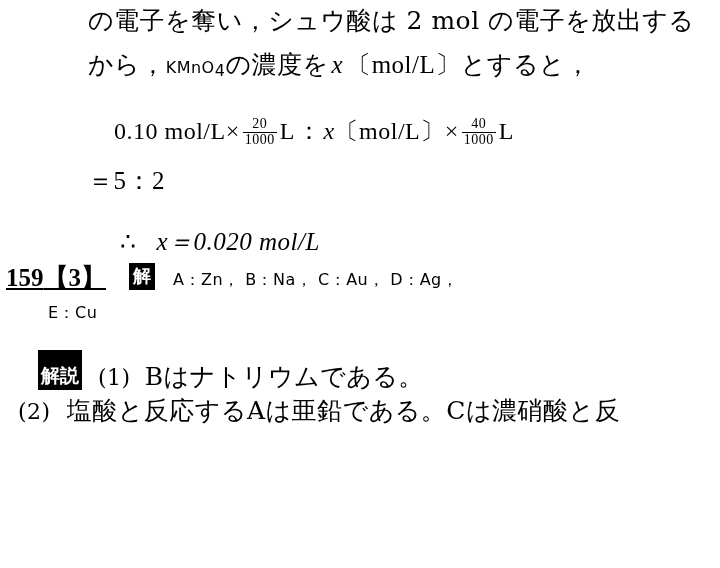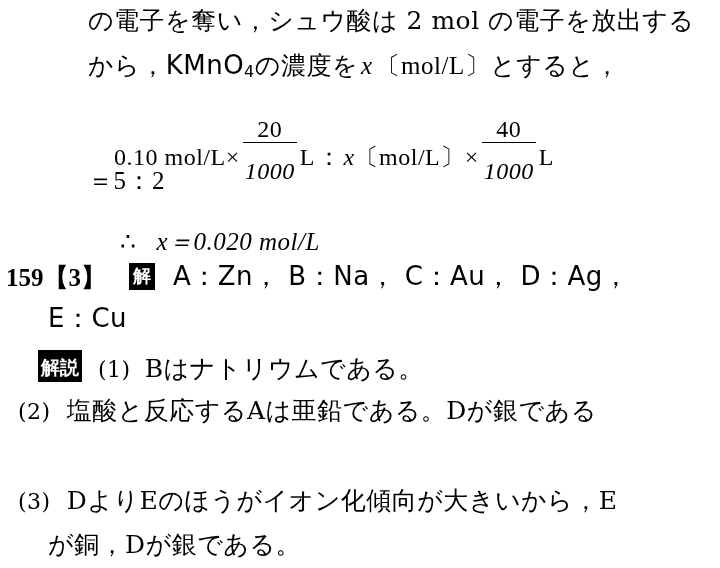--- a/index.html
+++ b/index.html
@@ -37,35 +37,34 @@
   }
   .ital {
     font-style: italic;
   }
 
   
   .frac {
     display: inline-block;
     vertical-align: middle;
     text-align: center;
-    font-size: 24px;
+    font-size: 14px;
     line-height: 1.05;
     margin: 0 3px;
     position: relative;
     top: -1px;
   }
   .frac .num {
     display: block;
     padding: 0 2px;
   }
   .frac .den {
     display: block;
     border-top: 1.4px solid #000;
-    padding: 16px 2px;
-    font-style: italic;
+    padding: 0 2px;
   }
 
   
   .prob-num {
     position: absolute;
     font-size: 25px;
     font-weight: bold;
     font-family: "Liberation Serif", "DejaVu Serif", serif;
     white-space: nowrap;
   }
@@ -78,26 +77,26 @@
     font-family: "DejaVu Sans", "Liberation Sans", sans-serif;
     font-weight: bold;
     font-size: 18px;
     line-height: 1;
     padding: 4px 4px 5px 4px;
     vertical-align: 3px;
     letter-spacing: 0;
   }
   .inv-box.wide {
     font-size: 19px;
-    padding: 8px 3px 5px 3px;
+    padding: 16px 3px 5px 3px;
   }
 
   .sans {
     font-family: "DejaVu Sans", "Liberation Sans", sans-serif;
-    font-size: 26px;
+    font-size: 16px;
   }
   .sub {
     font-size: 16px;
     vertical-align: -3px;
   }
   .small-paren {
     font-size: 22px;
   }
 </style>
 </head>
@@ -114,34 +113,30 @@
   <div class="line math" style="left:114px; top:118px; font-size:24px;">
     <span>0.10 mol/L</span><span>×</span><span class="frac"><span class="num">20</span><span class="den">1000</span></span><span>L</span><span style="padding:0 2px;">：</span><span class="ital">x</span><span>〔mol/L〕</span><span>×</span><span class="frac"><span class="num">40</span><span class="den">1000</span></span><span>L</span>
   </div>
 
   <div class="line math" style="left:88px; top:168px; font-size:25px;">＝5：2</div>
 
   <div class="line math" style="left:120px; top:215px; font-size:25px;margin-top:14px;">
     <span>∴</span><span style="padding-left:20px;" class="ital">x＝0.020 mol/L</span>
   </div>
 
-  <div class="prob-num" style="left:6px; top:261px;"><span>159</span><span>【3】</span></div>
+  <div class="prob-num" style="left:6px; top:261px;text-decoration:underline;"><span>159</span><span>【3】</span></div>
 
   <div class="line" style="left:129px; top:263px;">
     <span class="inv-box">解</span><span class="sans" style="padding-left:18px;">A：Zn，  B：Na，  C：Au，  D：Ag，</span>
   </div>
 
   <div class="line sans" style="left:48px; top:305px;">E：Cu</div>
 
   <div class="line jp" style="left:38px; top:350px;">
     <span class="inv-box wide">解説</span><span class="small-paren" style="padding-left:16px;">(1)</span><span style="padding-left:14px;">Bはナトリウムである。</span>
   </div>
 
   <div class="line jp" style="left:18px; top:398px;">
-    <span class="small-paren">(2)</span><span style="padding-left:16px;">塩酸と反応するAは亜鉛である。Dが銀である</span>
+    <span class="small-paren">(2)</span><span style="padding-left:16px;">塩酸と反応するAは亜鉛である。Cは濃硝酸と反</span>
   </div>
 
-  <div class="line jp" style="left:18px; top:488px;">
-    <span class="small-paren">(3)</span><span style="padding-left:16px;">DよりEのほうがイオン化傾向が大きいから，E</span>
-  </div>
-  <div class="line jp" style="left:48px; top:532px;">が銅，Dが銀である。</div>
 
 </div>
 
 </body></html>

